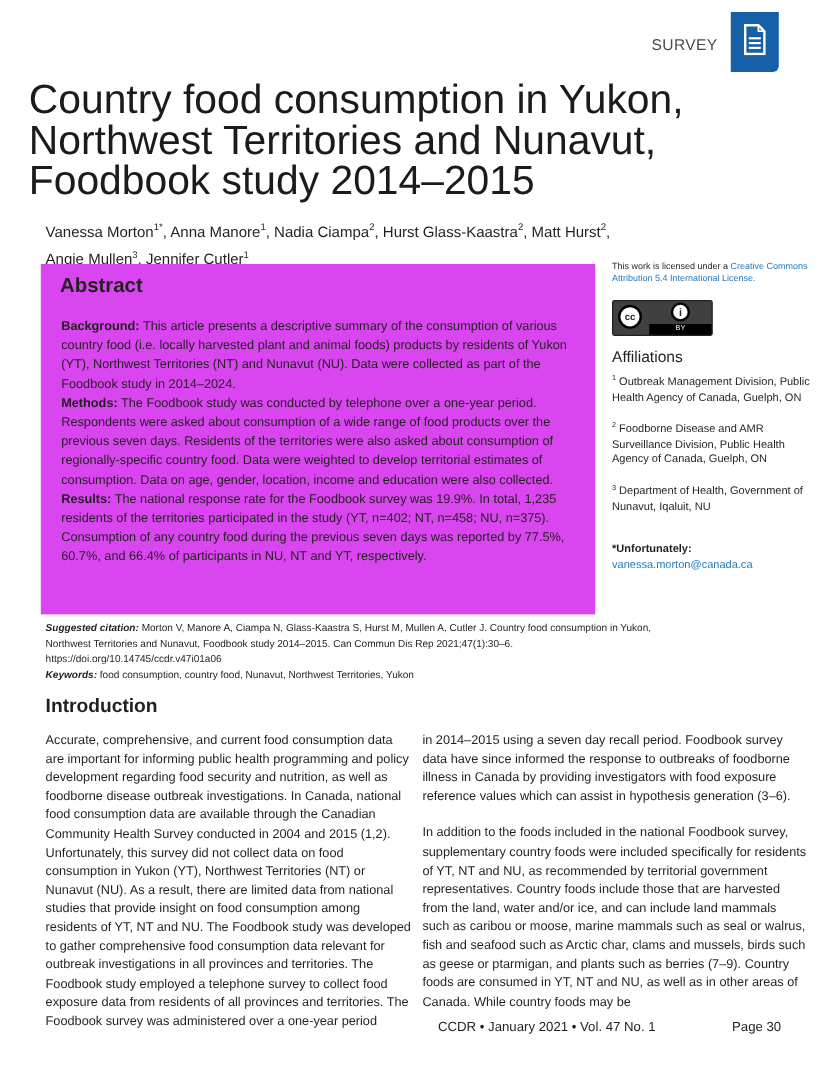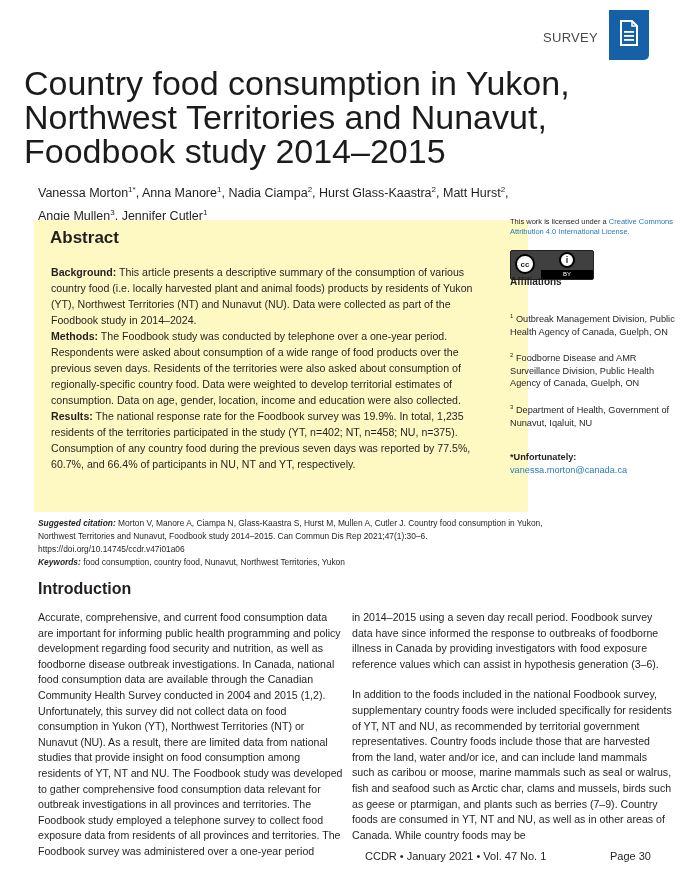--- a/index.html
+++ b/index.html
@@ -3,32 +3,32 @@
 <meta charset="utf-8">
 <style>
   html, body { margin: 0; padding: 0; background: #ffffff; }
   body { width: 690px; height: 893px; position: relative; overflow: hidden;
          font-family: "Liberation Sans", "DejaVu Sans", sans-serif; color: #231f20; }
   .survey-label { position: absolute; right: 92px; top: 30px; font-size: 13px; color: #4a4a4a; letter-spacing: 0.3px; }
   .survey-tab { position: absolute; left: 609px; top: 10px; width: 40px; height: 50px; background: #1660a8; border-bottom-right-radius: 5px; display:flex; align-items:center; justify-content:center; }
   .title { position: absolute; left: 24px; top: 66px; width: 610px; font-size: 34px; line-height: 34px; color: #1b1b1b; margin: 0; font-weight: normal; }
   .authors { position: absolute; left: 38px; top: 180px; width: 600px; font-size: 12.5px; line-height: 19px; color: #231f20; }
   .authors sup { font-size: 8px; }
-  .abstract { position: absolute; left: 34px; top: 220px; width: 462px; height: 292px; background: #fef9c3; padding-left: 32px; }
+  .abstract { position: absolute; left: 34px; top: 220px; width: 462px; height: 292px; background: #d946ef; }
   .abstract h2 { margin: 0; position: absolute; left: 16px; top: 8px; font-size: 17px; font-weight: bold; color: #231f20; }
   .abs-para { position: absolute; left: 17px; width: 440px; font-size: 10.6px; line-height: 16px; color: #231f20; margin: 0; }
   .abs-para b { font-weight: bold; }
   .side { position: absolute; left: 510px; width: 170px; }
   .license { top: 217px; font-size: 7.5px; line-height: 9.5px; color: #231f20; }
   .license a { color: #2a7ab8; text-decoration: none; }
   .cc-badge { position: absolute; left: 510px; top: 250px; width: 82px; height: 28px; background: #404040; border: 1px solid #222; border-radius: 2px; }
   .cc-badge .cc { position: absolute; left: 4px; top: 3px; width: 20px; height: 20px; border-radius: 50%; background: #fff; border: 2px solid #000; font-size: 8px; font-weight: bold; display: flex; align-items: center; justify-content: center; box-sizing: border-box; }
   .cc-badge .by-icon { position: absolute; left: 48px; top: 1px; width: 16px; height: 16px; border-radius: 50%; background: #fff; border: 2px solid #000; box-sizing: border-box; font-size: 9px; font-weight: bold; display:flex; align-items:center; justify-content:center; }
   .cc-badge .by-strip { position: absolute; left: 30px; right: 0; bottom: 0; height: 9px; background: #000; color: #fff; font-size: 6px; text-align: center; line-height: 9px; }
-  .aff-title { top: 276px; font-size: 10px; font-weight: bold; }
+  .aff-title { top: 290px; font-size: 13px; font-weight: normal; }
   .aff { font-size: 9.2px; line-height: 12.5px; color: #231f20; }
   .aff sup { font-size: 6px; }
   .corr-title { top: 452px; font-size: 9.2px; font-weight: bold; }
   .corr-email { top: 465px; font-size: 9.2px; color: #2a7ab8; }
   .citation { position: absolute; left: 38px; top: 517px; width: 510px; font-size: 8.4px; line-height: 13px; color: #231f20; }
   .citation b { font-style: italic; font-weight: bold; }
   .intro-h { position: absolute; left: 38px; top: 580px; font-size: 16px; font-weight: bold; margin: 0; color: #231f20; }
   .col { position: absolute; top: 610px; width: 305px; font-size: 10.6px; line-height: 15.6px; color: #231f20; }
   .col p { margin: 0 0 15px 0; }
   .col-left { left: 38px; }
@@ -56,21 +56,21 @@
 <div class="authors" id="authors"><span>Vanessa Morton</span><sup>1*</sup>, <span>Anna Manore</span><sup>1</sup>, <span>Nadia Ciampa</span><sup>2</sup>, <span>Hurst Glass-Kaastra</span><sup>2</sup>, <span>Matt Hurst</span><sup>2</sup>, <br><span>Angie Mullen</span><sup>3</sup>, <span>Jennifer Cutler</span><sup>1</sup></div>
 
 <div class="abstract">
   <h2>Abstract</h2>
   <p class="abs-para" style="top:44px"><b>Background:</b><span> This article presents a descriptive summary of the consumption of various country food (i.e. locally harvested plant and animal foods) products by residents of Yukon (YT), Northwest Territories (NT) and Nunavut (NU). Data were collected as part of the Foodbook study in 2014–2024.</span></p>
   <p class="abs-para" style="top:108px"><b>Methods:</b><span> The Foodbook study was conducted by telephone over a one-year period. Respondents were asked about consumption of a wide range of food products over the previous seven days. Residents of the territories were also asked about consumption of regionally-specific country food. Data were weighted to develop territorial estimates of consumption. Data on age, gender, location, income and education were also collected.</span></p>
   <p class="abs-para" style="top:188px"><b>Results:</b><span> The national response rate for the Foodbook survey was 19.9%. In total, 1,235 residents of the territories participated in the study (YT, n=402; NT, n=458; NU, n=375). Consumption of any country food during the previous seven days was reported by 77.5%, 60.7%, and 66.4% of participants in NU, NT and YT, respectively.</span></p>
 </div>
 
 <div class="side license">
-  <span>This work is licensed under a </span><a href="#">Creative Commons Attribution 4.0 International License.</a>
+  <span>This work is licensed under a </span><a href="#">Creative Commons Attribution 5.4 International License.</a>
 </div>
 <div class="cc-badge">
   <div class="cc">cc</div>
   <div class="by-icon">i</div>
   <div class="by-strip">BY</div>
 </div>
 
 <div class="side aff-title">Affiliations</div>
 <div class="side aff" style="top:310px"><sup>1</sup> <span>Outbreak Management Division, Public Health Agency of Canada, Guelph, ON</span></div>
 <div class="side aff" style="top:349px"><sup>2</sup> <span>Foodborne Disease and AMR Surveillance Division, Public Health Agency of Canada, Guelph, ON</span></div>

